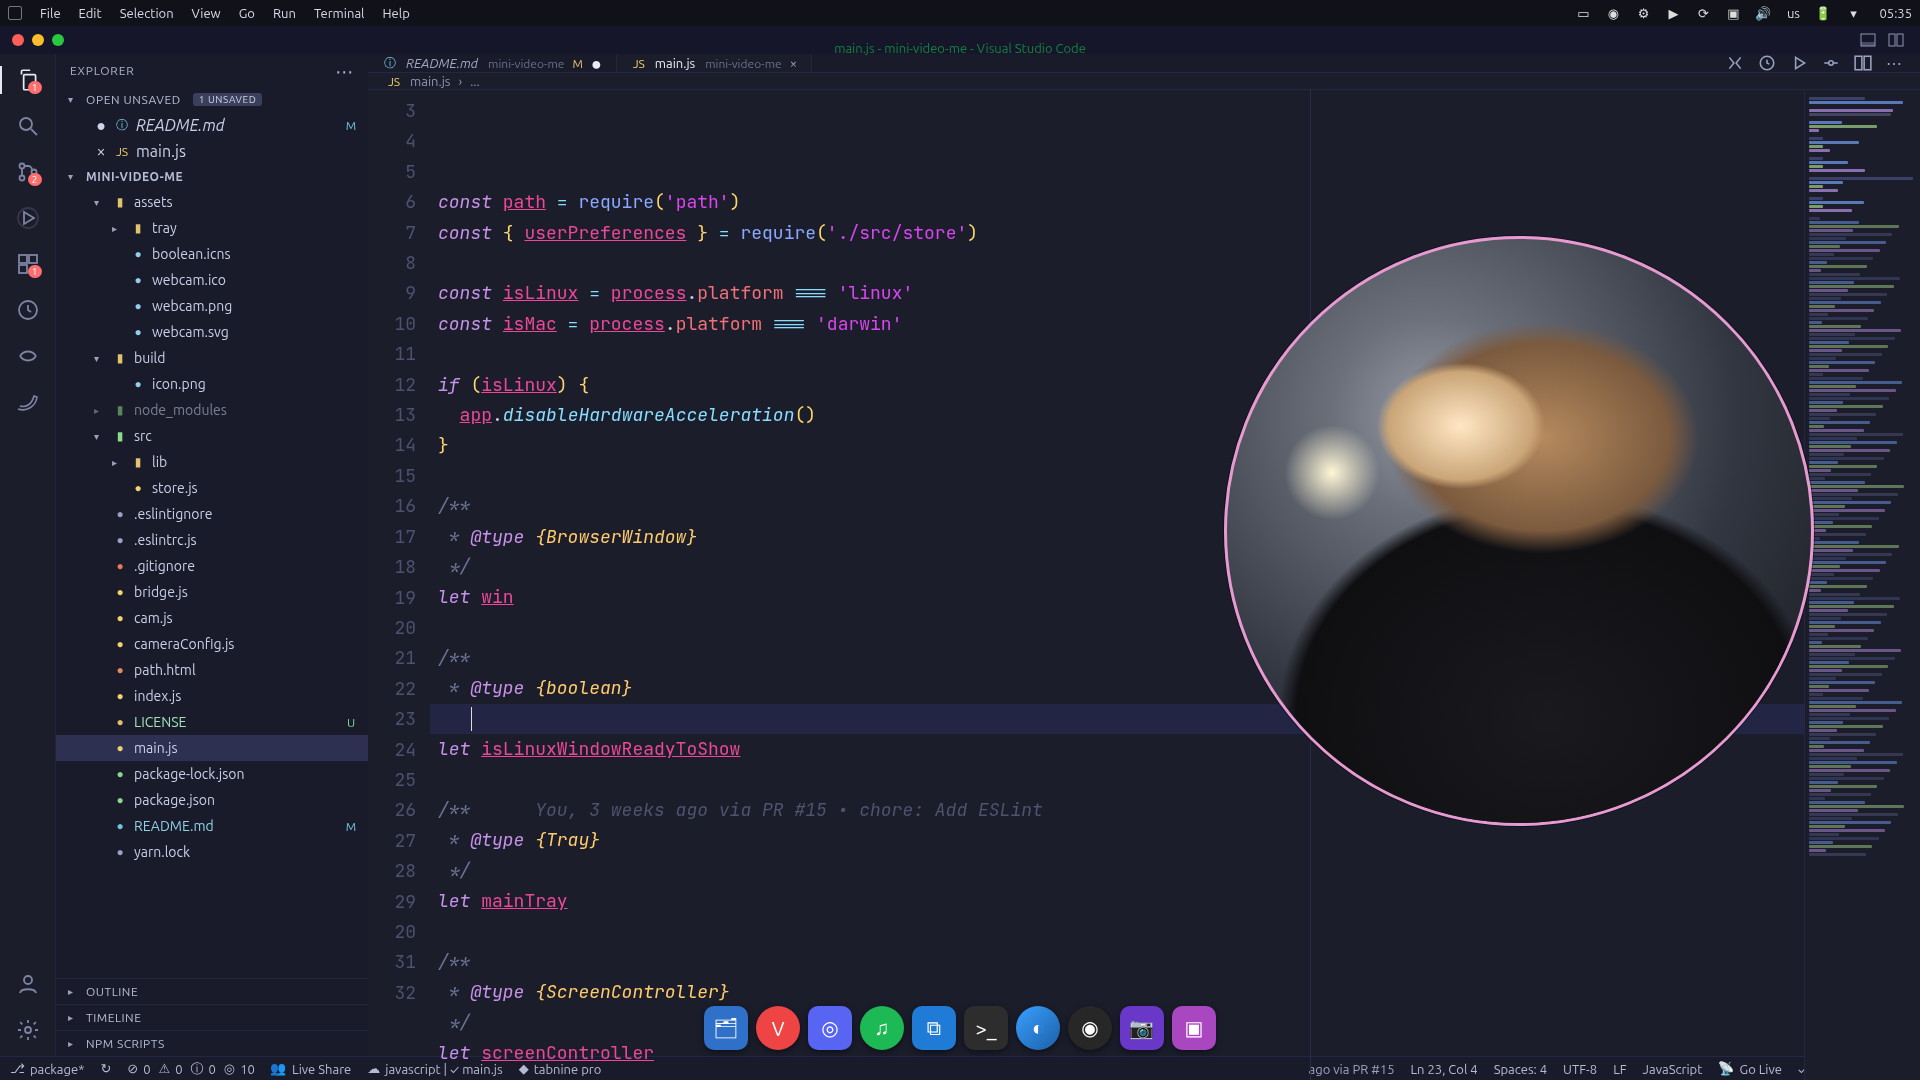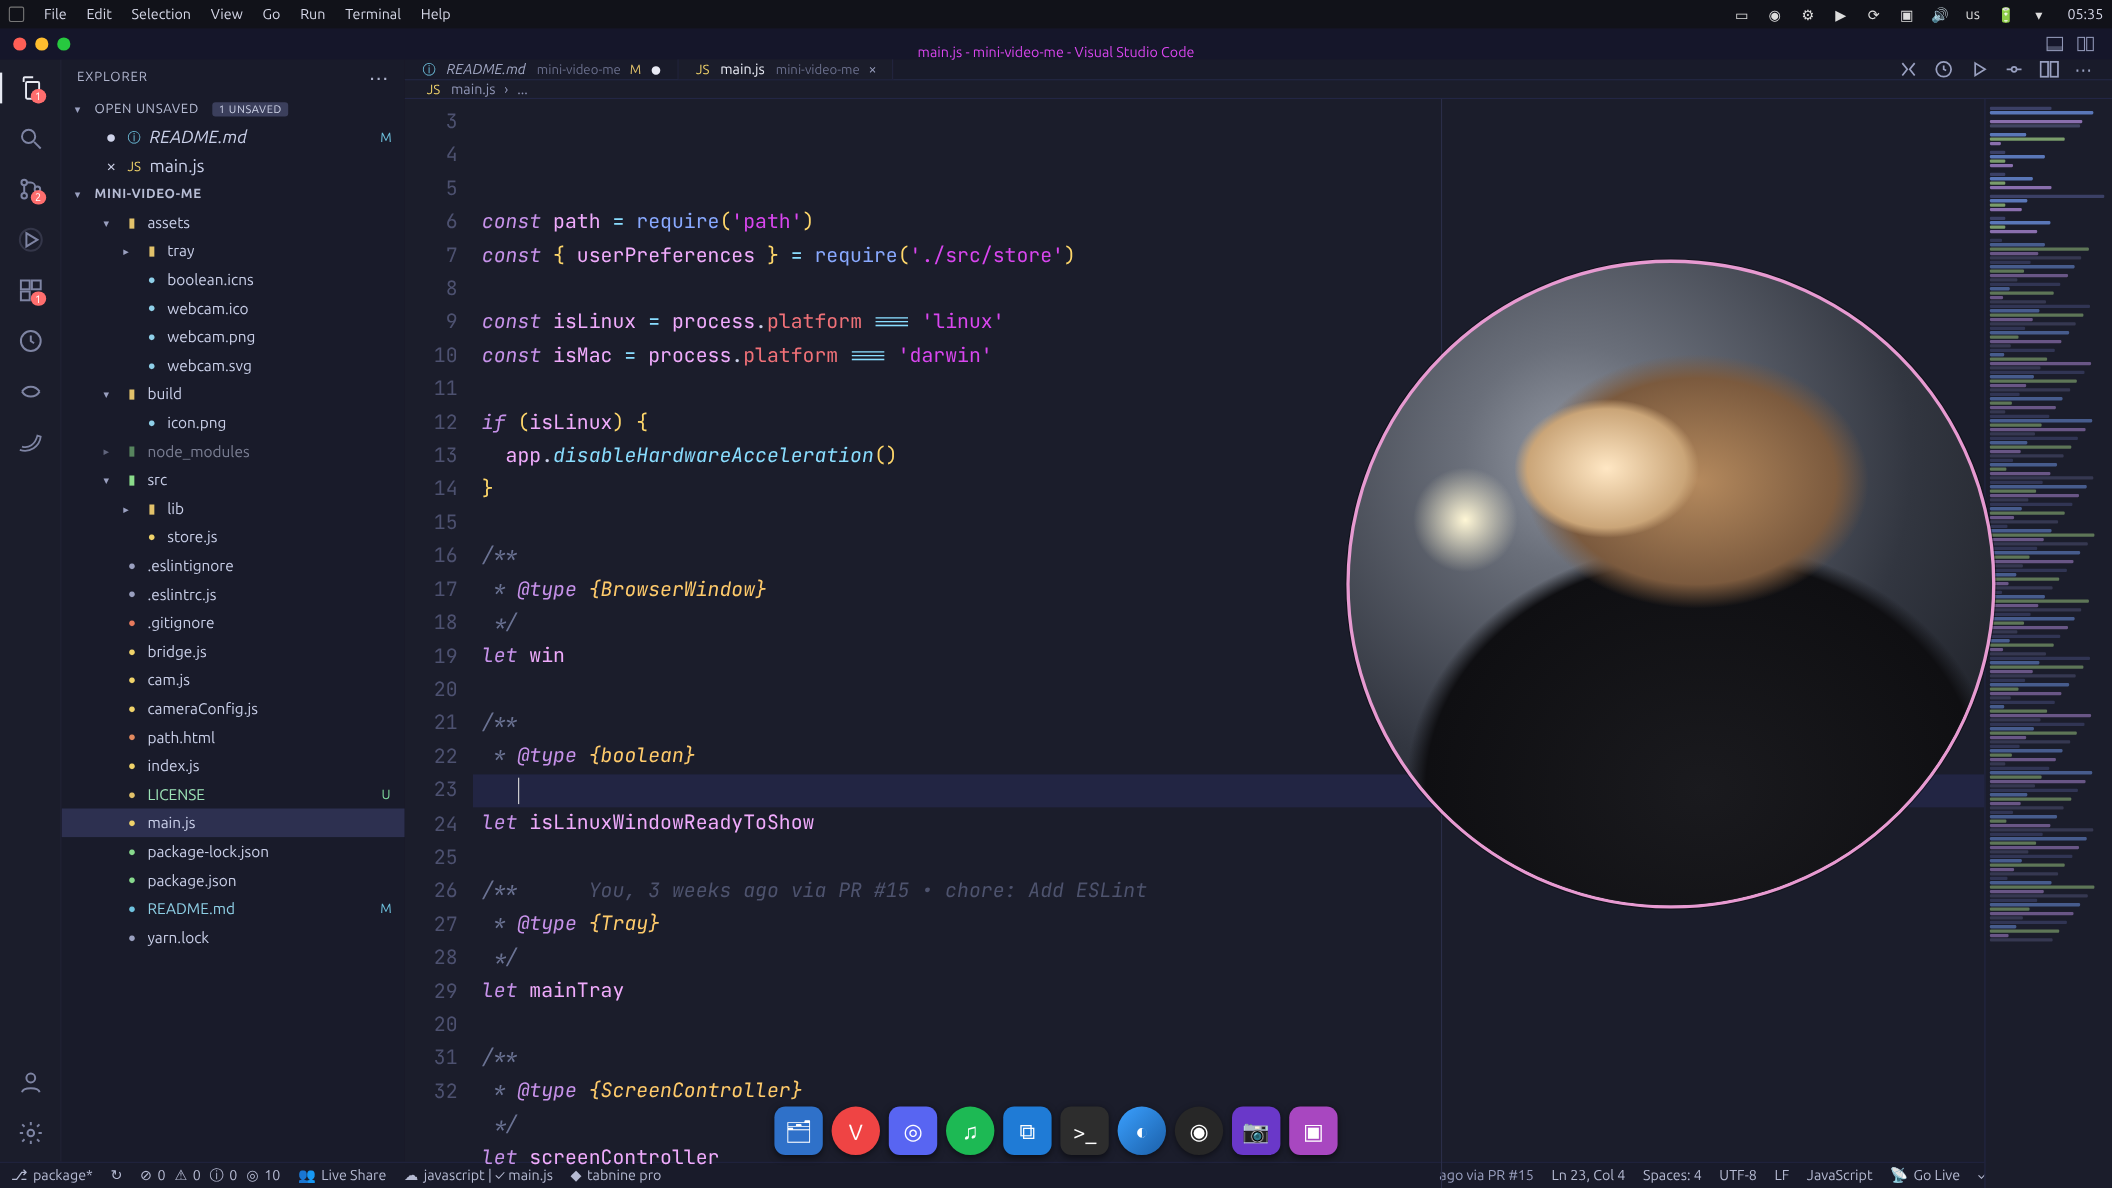--- a/index.html
+++ b/index.html
@@ -8,21 +8,21 @@
   .menubar { height: 26px; background:#111219; display:flex; align-items:center; padding:0 8px; font-size:13px; color:#d6d8e8; }
   .menubar .left { display:flex; align-items:center; gap:18px; }
   .menubar .left .sys-icon { width:14px;height:14px;border:1px solid #777;border-radius:2px;display:inline-block; }
   .menubar .right { margin-left:auto; display:flex; align-items:center; gap:14px; }
   .menubar .right .mi { width:16px;height:16px;display:inline-flex;align-items:center;justify-content:center;font-size:13px;color:#ddd; }
   
   .winbar { height: 28px; background:#15162a; display:flex; align-items:center; position:relative; }
   .traffic { display:flex; gap:8px; padding-left:12px; }
   .tl { width:12px;height:12px;border-radius:50%; }
   .tl.red{background:#ff5f56;} .tl.yel{background:#ffbd2e;} .tl.grn{background:#27c93f;}
-  .wintitle { position:absolute; left:50%; transform:translateX(-50%); font-size:13px; color:#d946ef;margin-top:16px; }
+  .wintitle { position:absolute; left:50%; transform:translateX(-50%); font-size:13px; color:#15803d;margin-top:16px; }
   .win-right { margin-left:auto; display:flex; gap:12px; padding-right:16px; color:#8f95b5; }
   .win-right .ic { width:16px;height:16px;display:inline-block; }
   svg { display:block; }
   
   .body { display:flex; height:calc(100% - 26px - 28px - 24px); }
   
   .activity { width:56px; background:#1b1d2b; border-right:1px solid #222438; display:flex; flex-direction:column; align-items:center; padding-top:10px; gap:14px; }
   .activity .act { width:32px;height:32px; display:flex;align-items:center;justify-content:center; position:relative; color:#7e84a3; }
   .activity .act.active { color:#e7e9f2; }
   .activity .act.active::before { content:""; position:absolute; left:-12px; top:2px; bottom:2px; width:2px; background:#e7e9f2; }
@@ -66,21 +66,21 @@
   .tabs-right .ic{width:18px;height:18px;}
   .crumb { height:28px; display:flex; align-items:center; padding:0 18px; font-size:13px; color:#8f95b5; gap:8px; border-bottom:1px solid #232645; }
   .editor-body { flex:1; display:flex; position:relative; font-family: "JetBrains Mono","Fira Code",Menlo,monospace; font-size:18px; line-height:30.4px; }
   .gutter { width:62px; text-align:right; padding:6px 14px 0 0; color:#4d5170; user-select:none; }
   .code  { flex:1; padding:6px 0 0 8px; position:relative; white-space:pre; min-width:0; }
   .code .ln { height:30.4px; }
   .hl-line { position:absolute; left:0; right:0; height:30.4px; background:#222543; }
   .ruler { position:absolute; top:0; bottom:0; width:1px; background:#2a2d48; }
   .cursor-caret { position:absolute; width:1px; height:24px; background:#ddd; }
   .tok-kw   { color:#c792ea; font-style:italic; }
-  .tok-var  { color:#f0abfc; }
+  .tok-var  { color:#ec4899;text-decoration:underline; }
   .tok-fn   { color:#89a9ff; }
   .tok-fn2  { color:#89ddff; font-style:italic;}
   .tok-str  { color:#d946ef; }
   .tok-op   { color:#89ddff; }
   .tok-prop { color:#f07178; }
   .tok-doc  { color:#6b7394; font-style:italic; }
   .tok-doc-kw { color:#c792ea; font-style:italic; }
   .tok-doc-ty { color:#ffcb6b; font-style:italic; }
   .tok-plain { color:#c9cfe8; }
   .tok-brk  { color:#ffd76a; }
@@ -415,20 +415,34 @@
       <span class="ficon md">●</span>
       <span class="name">README.md</span>
       <span class="badge-letter M">M</span>
     </div>
     <div class="row indent1 " style="">
       <span class="chev" style="visibility:hidden;"></span>
       <span class="ficon gray">●</span>
       <span class="name">yarn.lock</span>
       <span class="badge-letter "></span>
     </div>
+      </div>
+    <div id="collapsed-sections">
+        <div class="sb-coll">
+          <span class="chev"></span>
+          <span>OUTLINE</span>
+        </div>
+        <div class="sb-coll">
+          <span class="chev"></span>
+          <span>TIMELINE</span>
+        </div>
+        <div class="sb-coll">
+          <span class="chev"></span>
+          <span>NPM SCRIPTS</span>
+        </div>
       </div>
   </div>
 
   <div class="editor">
     <div class="tabs" id="tabs">
   <div class="tab ">
     <span class="ficon md">ⓘ</span>
     <span style="font-style:italic;">README.md</span>
     <span class="grp">mini-video-me</span>
     <span class="mod">M</span>

